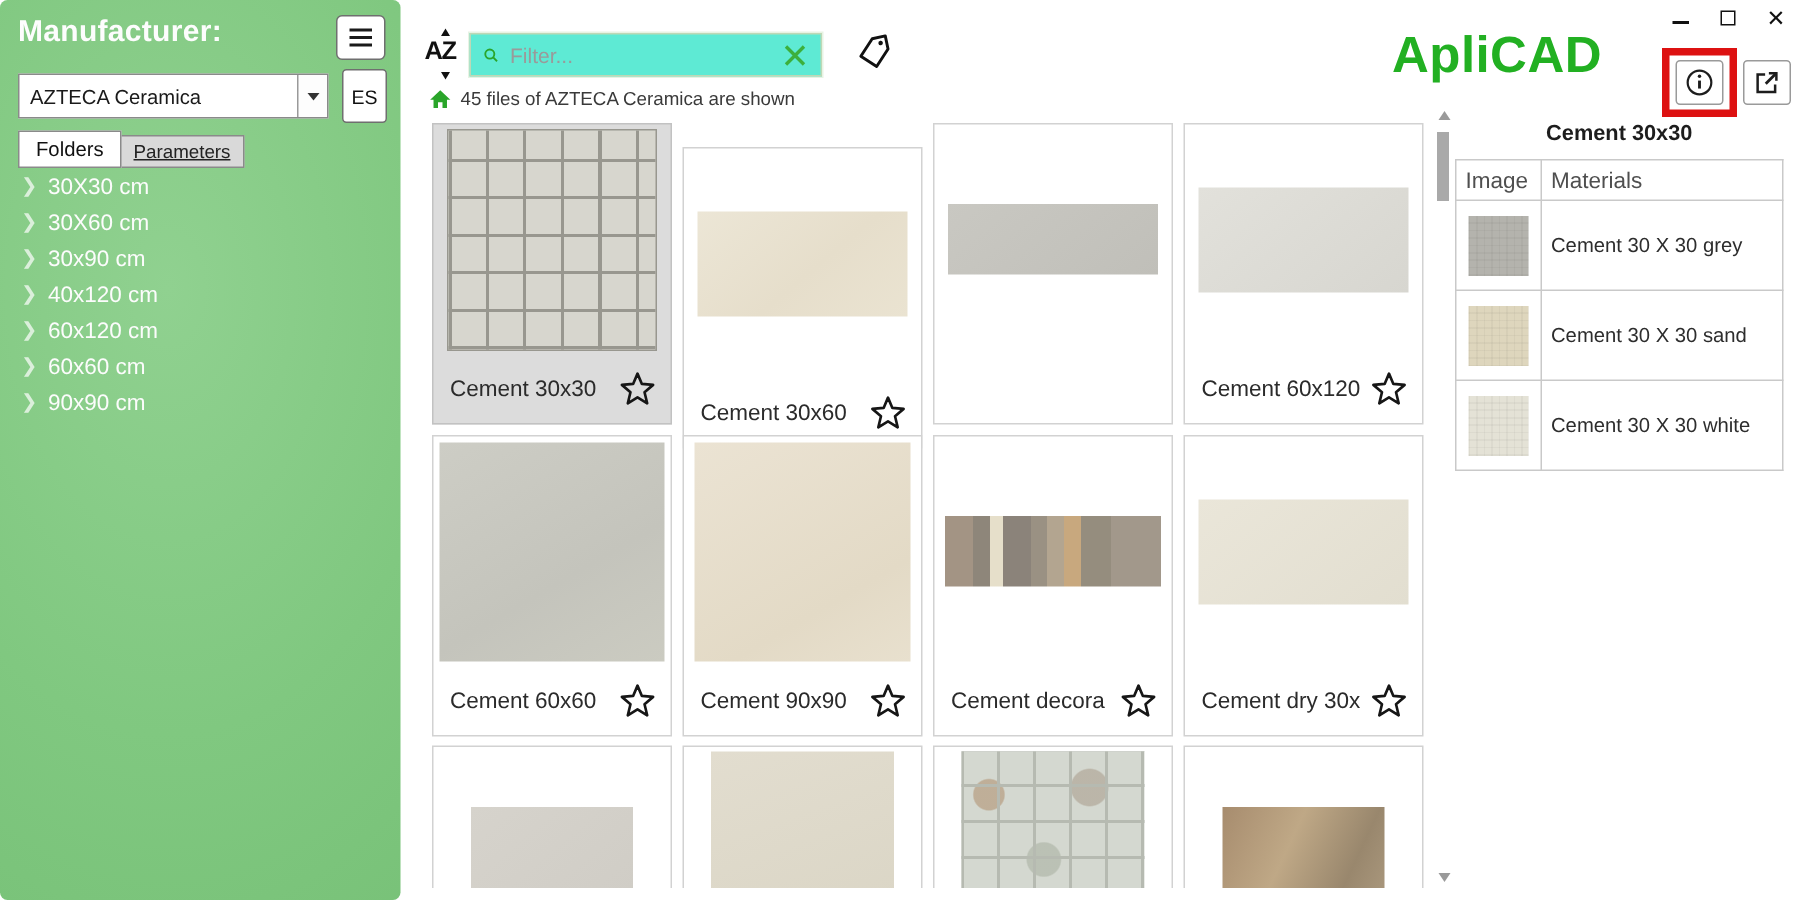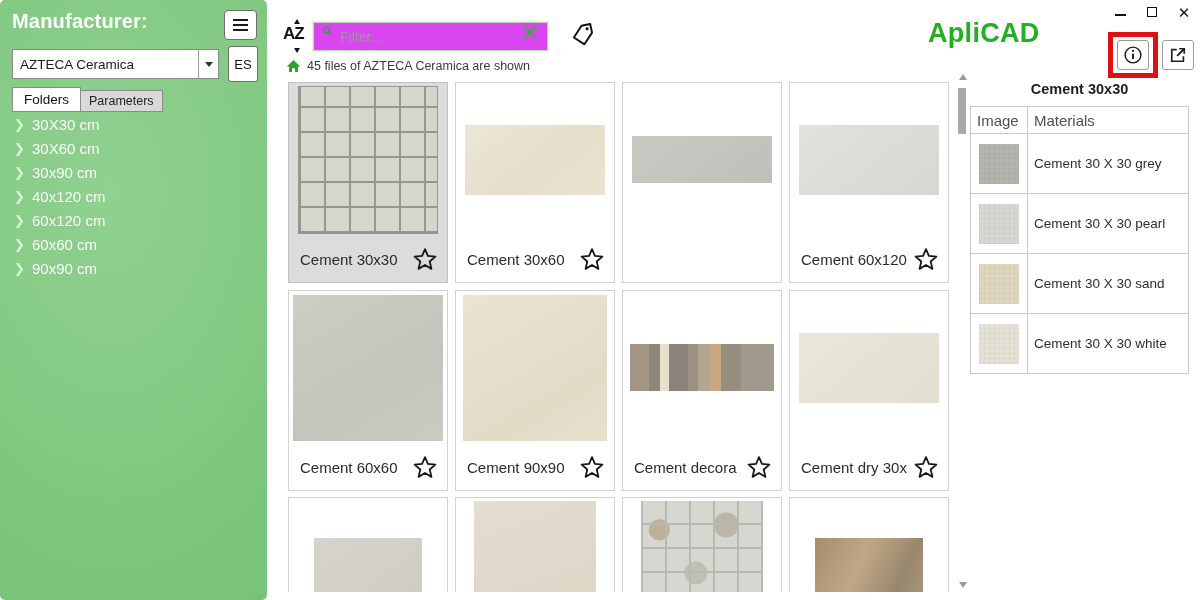--- a/index.html
+++ b/index.html
@@ -25,40 +25,40 @@
   .combo-row { position:absolute; left:12px; top:46px; display:flex; align-items:center; }
   .combo { width:207px; height:30px; background:#fff; border:1px solid #8a8a8a; display:flex; align-items:stretch; }
   .combo-text { flex:1; font-size:13.5px; color:#1a1a1a; display:flex; align-items:center; padding-left:7px; white-space:nowrap; overflow:hidden; }
   .combo-arrow { width:20px; border-left:1px solid #9a9a9a; background:#fdfdfd; display:flex; align-items:center; justify-content:center; cursor:pointer; }
   .combo-arrow b { width:0; height:0; border-left:4px solid transparent; border-right:4px solid transparent; border-top:5px solid #333; }
   .lang-btn { margin-left:9px; width:30px; height:36px; background:#fff; border:1px solid #6f6f6f; border-radius:3px;
     font-size:13px; color:#111; display:flex; align-items:center; justify-content:center; cursor:pointer; }
   .tabs { position:absolute; left:12px; top:87px; display:flex; align-items:flex-end; height:25px; }
   .tab { border:1px solid #8a8a8a; display:flex; align-items:center; cursor:pointer; }
   .tab-active { background:#fff; height:25px; padding:0 11px; font-size:13.5px; color:#111; z-index:2; }
-  .tab-idle { background:#d9d9d9; height:22px; padding:0 8px; font-size:12.5px; color:#222; margin-left:-1px; z-index:1; }
+  .tab-idle { background:#d9d9d9; height:22px; padding:0 8px; font-size:12.5px; color:#222; margin-left:-1px; z-index:1;text-decoration:underline; }
   .tree { position:absolute; left:14px; top:112px; width:240px; }
   .tree-item { height:24px; display:flex; align-items:center; cursor:pointer; }
   .chev { color:#eaf6ea; font-size:13px; width:18px; font-weight:700; opacity:.85; }
   .tree-label { color:#fcfcfc; font-size:15px; }
 
   
   .sort-icon { position:absolute; left:283px; top:24px; width:28px; height:26px; cursor:pointer; }
   .sort-icon .az { font-size:17px; font-weight:700; color:#111; letter-spacing:-1px; }
   .sort-up { position:absolute; left:11px; top:-5px; width:0; height:0; border-left:3.5px solid transparent; border-right:3.5px solid transparent; border-bottom:5px solid #111; }
   .sort-down { position:absolute; left:11px; bottom:-3px; width:0; height:0; border-left:3.5px solid transparent; border-right:3.5px solid transparent; border-top:5px solid #111; }
-  .searchbox { position:absolute; left:313px; top:22px; width:235px; height:29px; background:#d946ef;
-    border:1px solid #bed8b6; box-shadow:0 0 0 1px #e8f3e4; display:flex; padding:0 8px; }
+  .searchbox { position:absolute; left:313px; top:22px; width:235px; height:29px; background:#5eead4;
+    border:1px solid #bed8b6; box-shadow:0 0 0 1px #e8f3e4; display:flex; align-items:center; padding:0 8px; }
   .searchbox input { border:none; outline:none; flex:1; font-size:14px; color:#333; margin-left:7px; font-family:inherit; background:transparent; }
   .searchbox input::placeholder { color:#9a9a9a; }
   .clear-x { cursor:pointer; display:flex; }
   .tag-icon { position:absolute; left:570px; top:22px; cursor:pointer; }
   .statusline { position:absolute; left:286px; top:59px; display:flex; align-items:center; gap:6px; }
   .statusline span { font-size:12.5px; color:#3a3a3a; }
-  .logo { position:absolute; left:928px; top:18px; font-size:27px; font-weight:800; color:#22b022; letter-spacing:.3px; }
+  .logo { position:absolute; left:928px; top:18px; font-size:34px; font-weight:800; color:#22b022; letter-spacing:.3px; }
 
   .red-highlight { position:absolute; left:1108px; top:32px; width:50px; height:46px; border:5px solid #dd1111; background:#fff;
     display:flex; align-items:center; justify-content:center; }
   .icon-btn { width:32px; height:30px; background:#fff; border:1px solid #9a9a9a; border-radius:3px;
     display:flex; align-items:center; justify-content:center; cursor:pointer; }
   .ext-btn { position:absolute; left:1162px; top:40px; }
 
   
   .grid-clip { position:absolute; left:282px; top:80px; width:672px; height:512px; overflow:hidden; }
   .card { position:absolute; width:160px; height:201px; background:#fff; border:1px solid #d2d2d2; cursor:pointer; }
@@ -239,21 +239,21 @@
           <div class="mosaic-3030"></div>
         </div>
       <div class="label-bar">
         <span class="card-label">Cement 30x30</span>
         <svg class="star" width="26" height="25" viewBox="0 0 24 24">
             <path d="M12 2 L14.8 8.6 L22 9.2 L16.5 13.9 L18.2 21 L12 17.2 L5.8 21 L7.5 13.9 L2 9.2 L9.2 8.6 Z" fill="none" stroke="#161616" stroke-width="1.7" stroke-linejoin="round"></path>
           </svg>
       </div>
     </div>
 
-    <div class="card" style="left:173px;top:2px">
+    <div class="card" style="left:173px;top:18px">
       <div class="img-area">
           <div class="t-3060"></div>
         </div>
       <div class="label-bar">
         <span class="card-label">Cement 30x60</span>
         <svg class="star" width="26" height="25" viewBox="0 0 24 24">
             <path d="M12 2 L14.8 8.6 L22 9.2 L16.5 13.9 L18.2 21 L12 17.2 L5.8 21 L7.5 13.9 L2 9.2 L9.2 8.6 Z" fill="none" stroke="#161616" stroke-width="1.7" stroke-linejoin="round"></path>
           </svg>
       </div>
     </div>
@@ -361,26 +361,20 @@
       <th>Materials</th>
     </tr>
     <tr>
       <td class="img-cell">
             <div class="thumb th-grey"></div>
           </td>
       <td>Cement 30 X 30 grey</td>
     </tr>
     <tr>
       <td class="img-cell">
-            <div class="thumb th-pearl"></div>
-          </td>
-      <td>Cement 30 X 30 pearl</td>
-    </tr>
-    <tr>
-      <td class="img-cell">
             <div class="thumb th-sand"></div>
           </td>
       <td>Cement 30 X 30 sand</td>
     </tr>
     <tr>
       <td class="img-cell">
             <div class="thumb th-white"></div>
           </td>
       <td>Cement 30 X 30 white</td>
     </tr>

